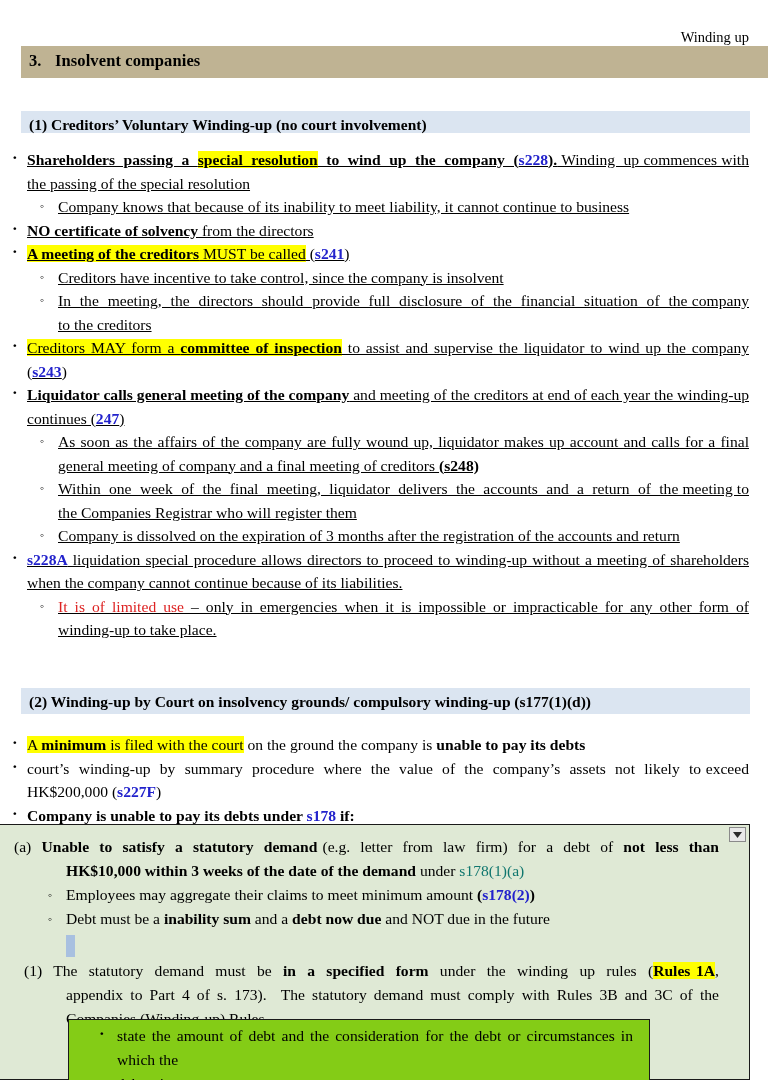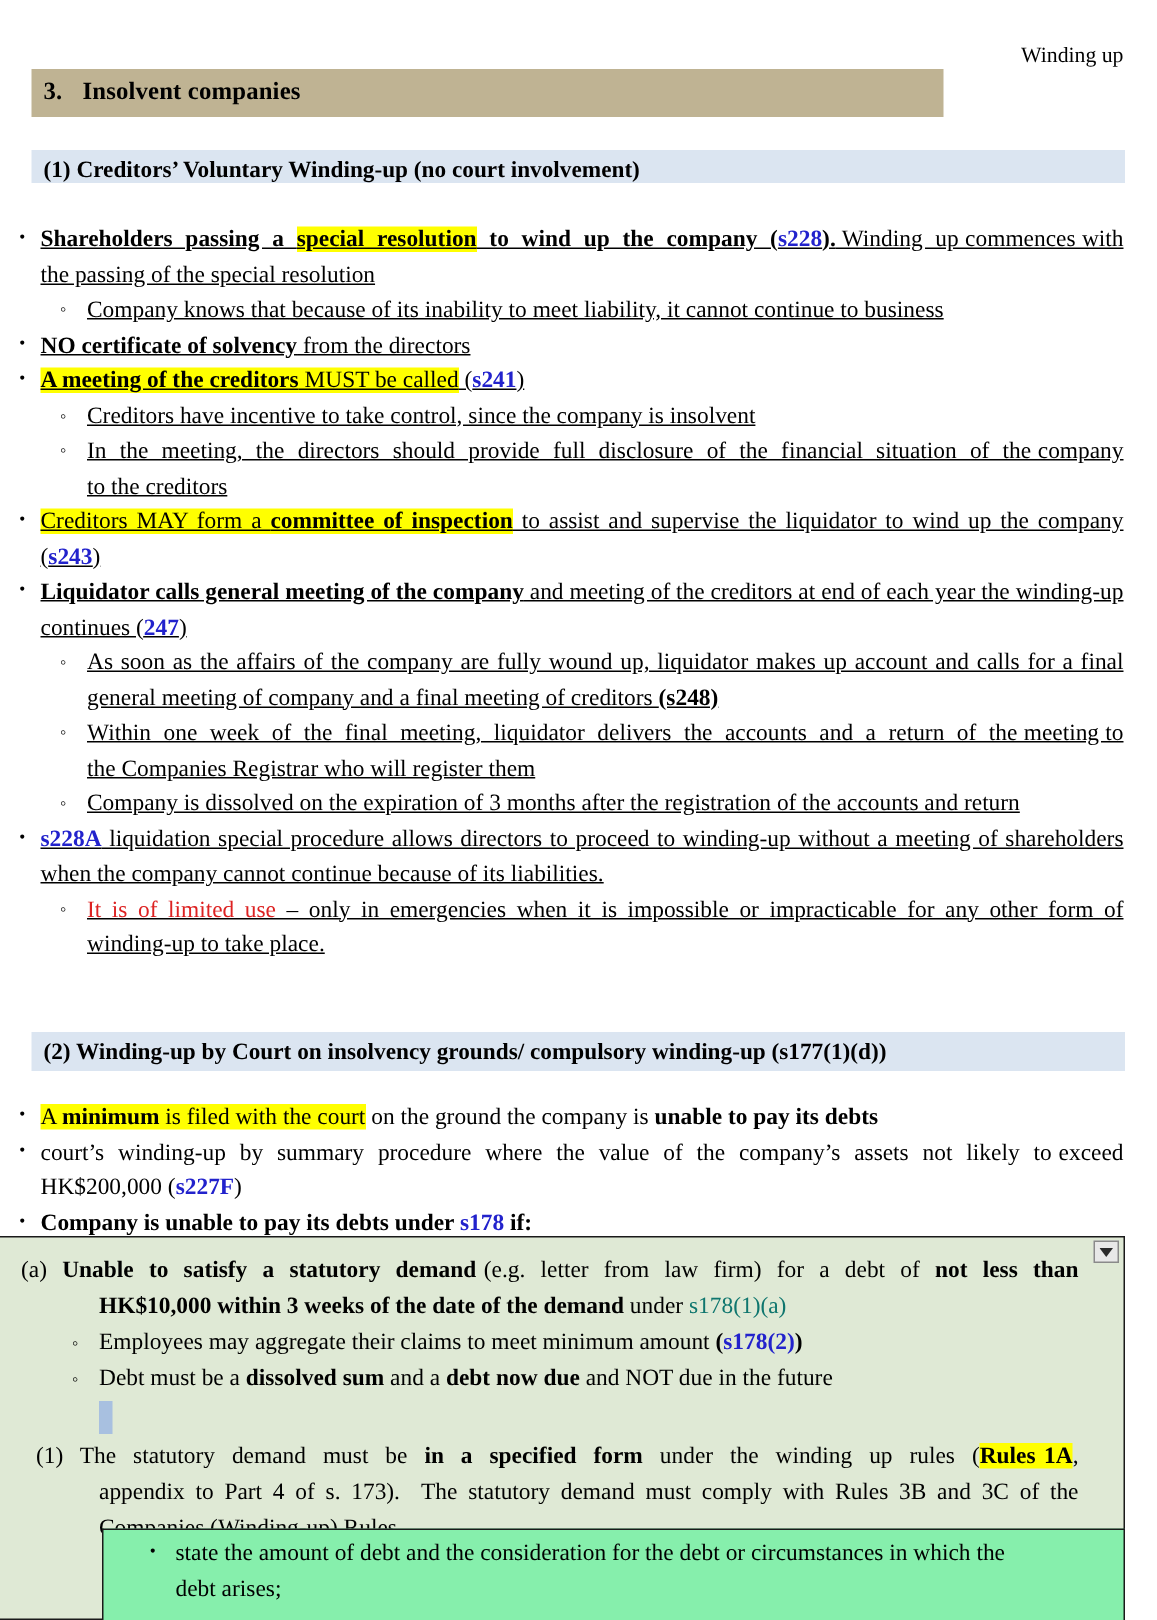--- a/index.html
+++ b/index.html
@@ -28,21 +28,21 @@
     right: 22px;
     font-size: 14.5px;
     line-height: 1.1;
   }
 
   
   .bar-khaki {
     position: absolute;
     left: 21px;
     top: 46px;
-    width: 608px;
+    width: 747px;
     height: 32px;
     background: #bfb393;
     box-sizing: border-box;
   }
   .bar-khaki .bar-text {
     font-weight: bold;
     font-size: 16.5px;
     padding: 5px 0 0 8px;
     letter-spacing: 0.1px;
   }
@@ -55,21 +55,21 @@
   .bar-blue {
     position: absolute;
     left: 21px;
     width: 729px;
     background: #dbe5f1;
     box-sizing: border-box;
     font-weight: bold;
     font-size: 15.5px;
     padding: 5px 0 5px 8px;
   }
-  #bar-blue-1 { top: 100px; height: 22px; }
+  #bar-blue-1 { top: 111px; height: 22px; }
   #bar-blue-2 { top: 688px; height: 26px; }
 
   
   .body-region {
     position: absolute;
     left: 0;
     width: 771px;
     box-sizing: border-box;
   }
   #region-1 { top: 148px; text-decoration: underline; }
@@ -196,26 +196,26 @@
     padding-left: 66px;
     height: 28px;
     line-height: 28px;
   }
 
   
   .innerbox {
     position: absolute;
     left: 68px;
     top: 1019px;
-    width: 682px;
+    width: 582px;
     height: 61px;
     border: 1.5px solid #1a1a1a;
     border-bottom: none;
     box-sizing: border-box;
-    background: #86efac;
+    background: #84cc16;
     overflow: hidden;
   }
   p.il1 {
     margin: 0;
     font-size: 15.6px;
     line-height: 24px;
     text-align: justify;
     padding-left: 48px;
     padding-right: 16px;
     padding-top: 4px;
@@ -305,21 +305,21 @@
         <svg width="9" height="6" viewBox="0 0 9 6" aria-hidden="true">
             <polygon points="0,0 9,0 4.5,6" fill="#2a2a2a"></polygon>
           </svg>
       </div>
 
       <div style="padding-top:10px;">
         <p class="lettered"><span>(a)</span>&nbsp; <b>Unable&nbsp; to&nbsp; satisfy&nbsp; a&nbsp; statutory&nbsp; demand</b> (e.g.&nbsp; letter&nbsp; from&nbsp; law&nbsp; firm)&nbsp; for&nbsp; a&nbsp; debt&nbsp; of&nbsp; <b>not&nbsp; less&nbsp; than HK$10,000 within 3 weeks of the date of the demand</b> under <span class="sec-plain">s178(1)(a)</span></p>
 
         <p class="gl2">Employees may aggregate their claims to meet minimum amount <b>(<span class="sec">s178(2)</span>)</b></p>
 
-        <p class="gl2">Debt must be a <b>dissolved sum</b> and a <b>debt now due</b> and NOT due in the future</p>
+        <p class="gl2">Debt must be a <b>inability sum</b> and a <b>debt now due</b> and NOT due in the future</p>
 
         <div class="caret-line"><span class="caret"></span></div>
 
         <p class="numbered"><span>(1)</span>&nbsp; The&nbsp; statutory&nbsp; demand&nbsp; must&nbsp; be&nbsp; <b>in&nbsp; a&nbsp; specified&nbsp; form</b>&nbsp; under&nbsp; the&nbsp; winding&nbsp; up&nbsp; rules&nbsp; (<span class="hl"><b>Rules 1A</b></span>, appendix to Part 4 of s. 173).&nbsp; The statutory demand must comply with Rules 3B and 3C of the Companies (Winding-up) Rules</p>
       </div>
     </div>
   </div>
 
   <div class="innerbox">
     <p class="il1">state the amount of debt and the consideration for the debt or circumstances in which the</p>

